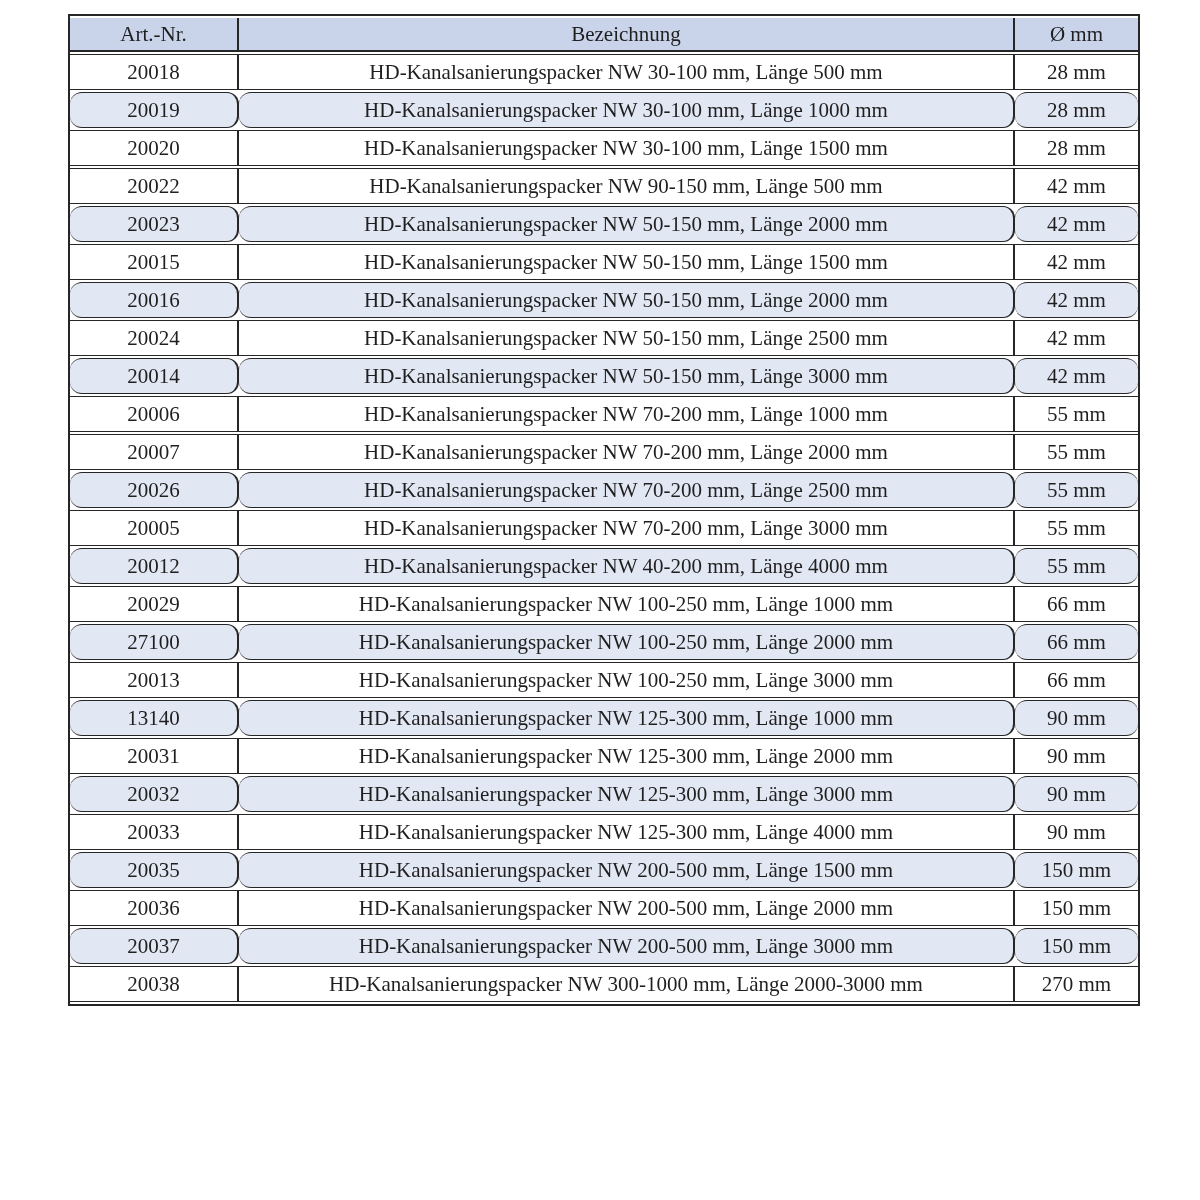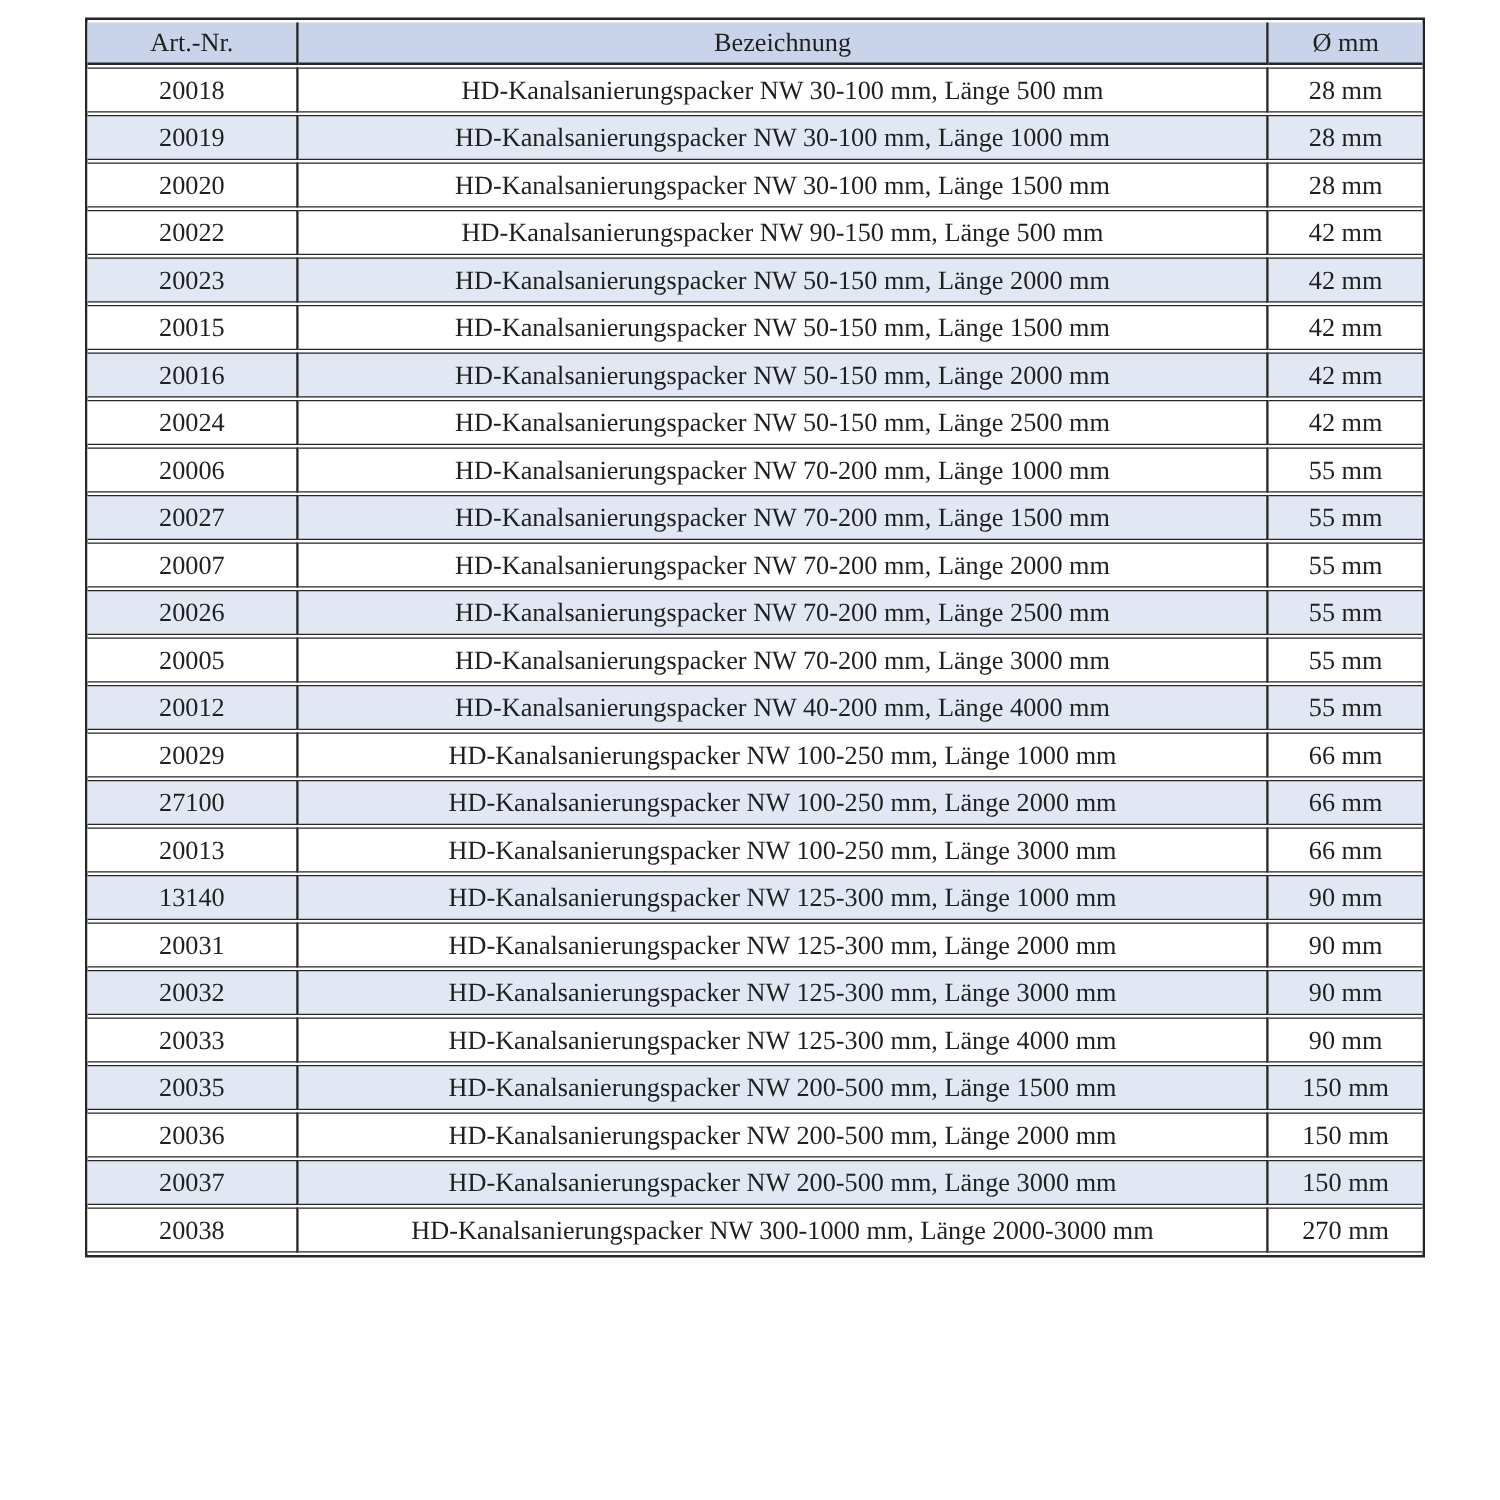--- a/index.html
+++ b/index.html
@@ -51,21 +51,21 @@
     white-space: nowrap;
     overflow: hidden;
   }
   th:last-child, td:last-child { border-right: none; }
   thead th {
     background: var(--header-bg);
     border-top: none;
     border-bottom: 2.5px solid var(--border-color);
     height: 34px;
   }
-  tr.alt td { background: var(--row-alt-bg); }
+  tr.alt td { background: var(--row-alt-bg); border-radius: 12px; }
 </style>
 </head>
 <body>
 
 <div class="page">
   <table class="product-table">
     <colgroup>
       <col class="col-artnr">
       <col class="col-bez">
       <col class="col-dia">
@@ -111,28 +111,28 @@
         <tr class="alt">
       <td>20016</td>
       <td>HD-Kanalsanierungspacker NW 50-150 mm, Länge 2000 mm</td>
       <td>42 mm</td>
     </tr>
         <tr>
       <td>20024</td>
       <td>HD-Kanalsanierungspacker NW 50-150 mm, Länge 2500 mm</td>
       <td>42 mm</td>
     </tr>
+        <tr class="alt">
+      <td>20014</td>
+      <td>HD-Kanalsanierungspacker NW 50-150 mm, Länge 3000 mm</td>
+      <td>42 mm</td>
+    </tr>
         <tr>
       <td>20006</td>
       <td>HD-Kanalsanierungspacker NW 70-200 mm, Länge 1000 mm</td>
-      <td>55 mm</td>
-    </tr>
-        <tr class="alt">
-      <td>20027</td>
-      <td>HD-Kanalsanierungspacker NW 70-200 mm, Länge 1500 mm</td>
       <td>55 mm</td>
     </tr>
         <tr>
       <td>20007</td>
       <td>HD-Kanalsanierungspacker NW 70-200 mm, Länge 2000 mm</td>
       <td>55 mm</td>
     </tr>
         <tr class="alt">
       <td>20026</td>
       <td>HD-Kanalsanierungspacker NW 70-200 mm, Länge 2500 mm</td>

